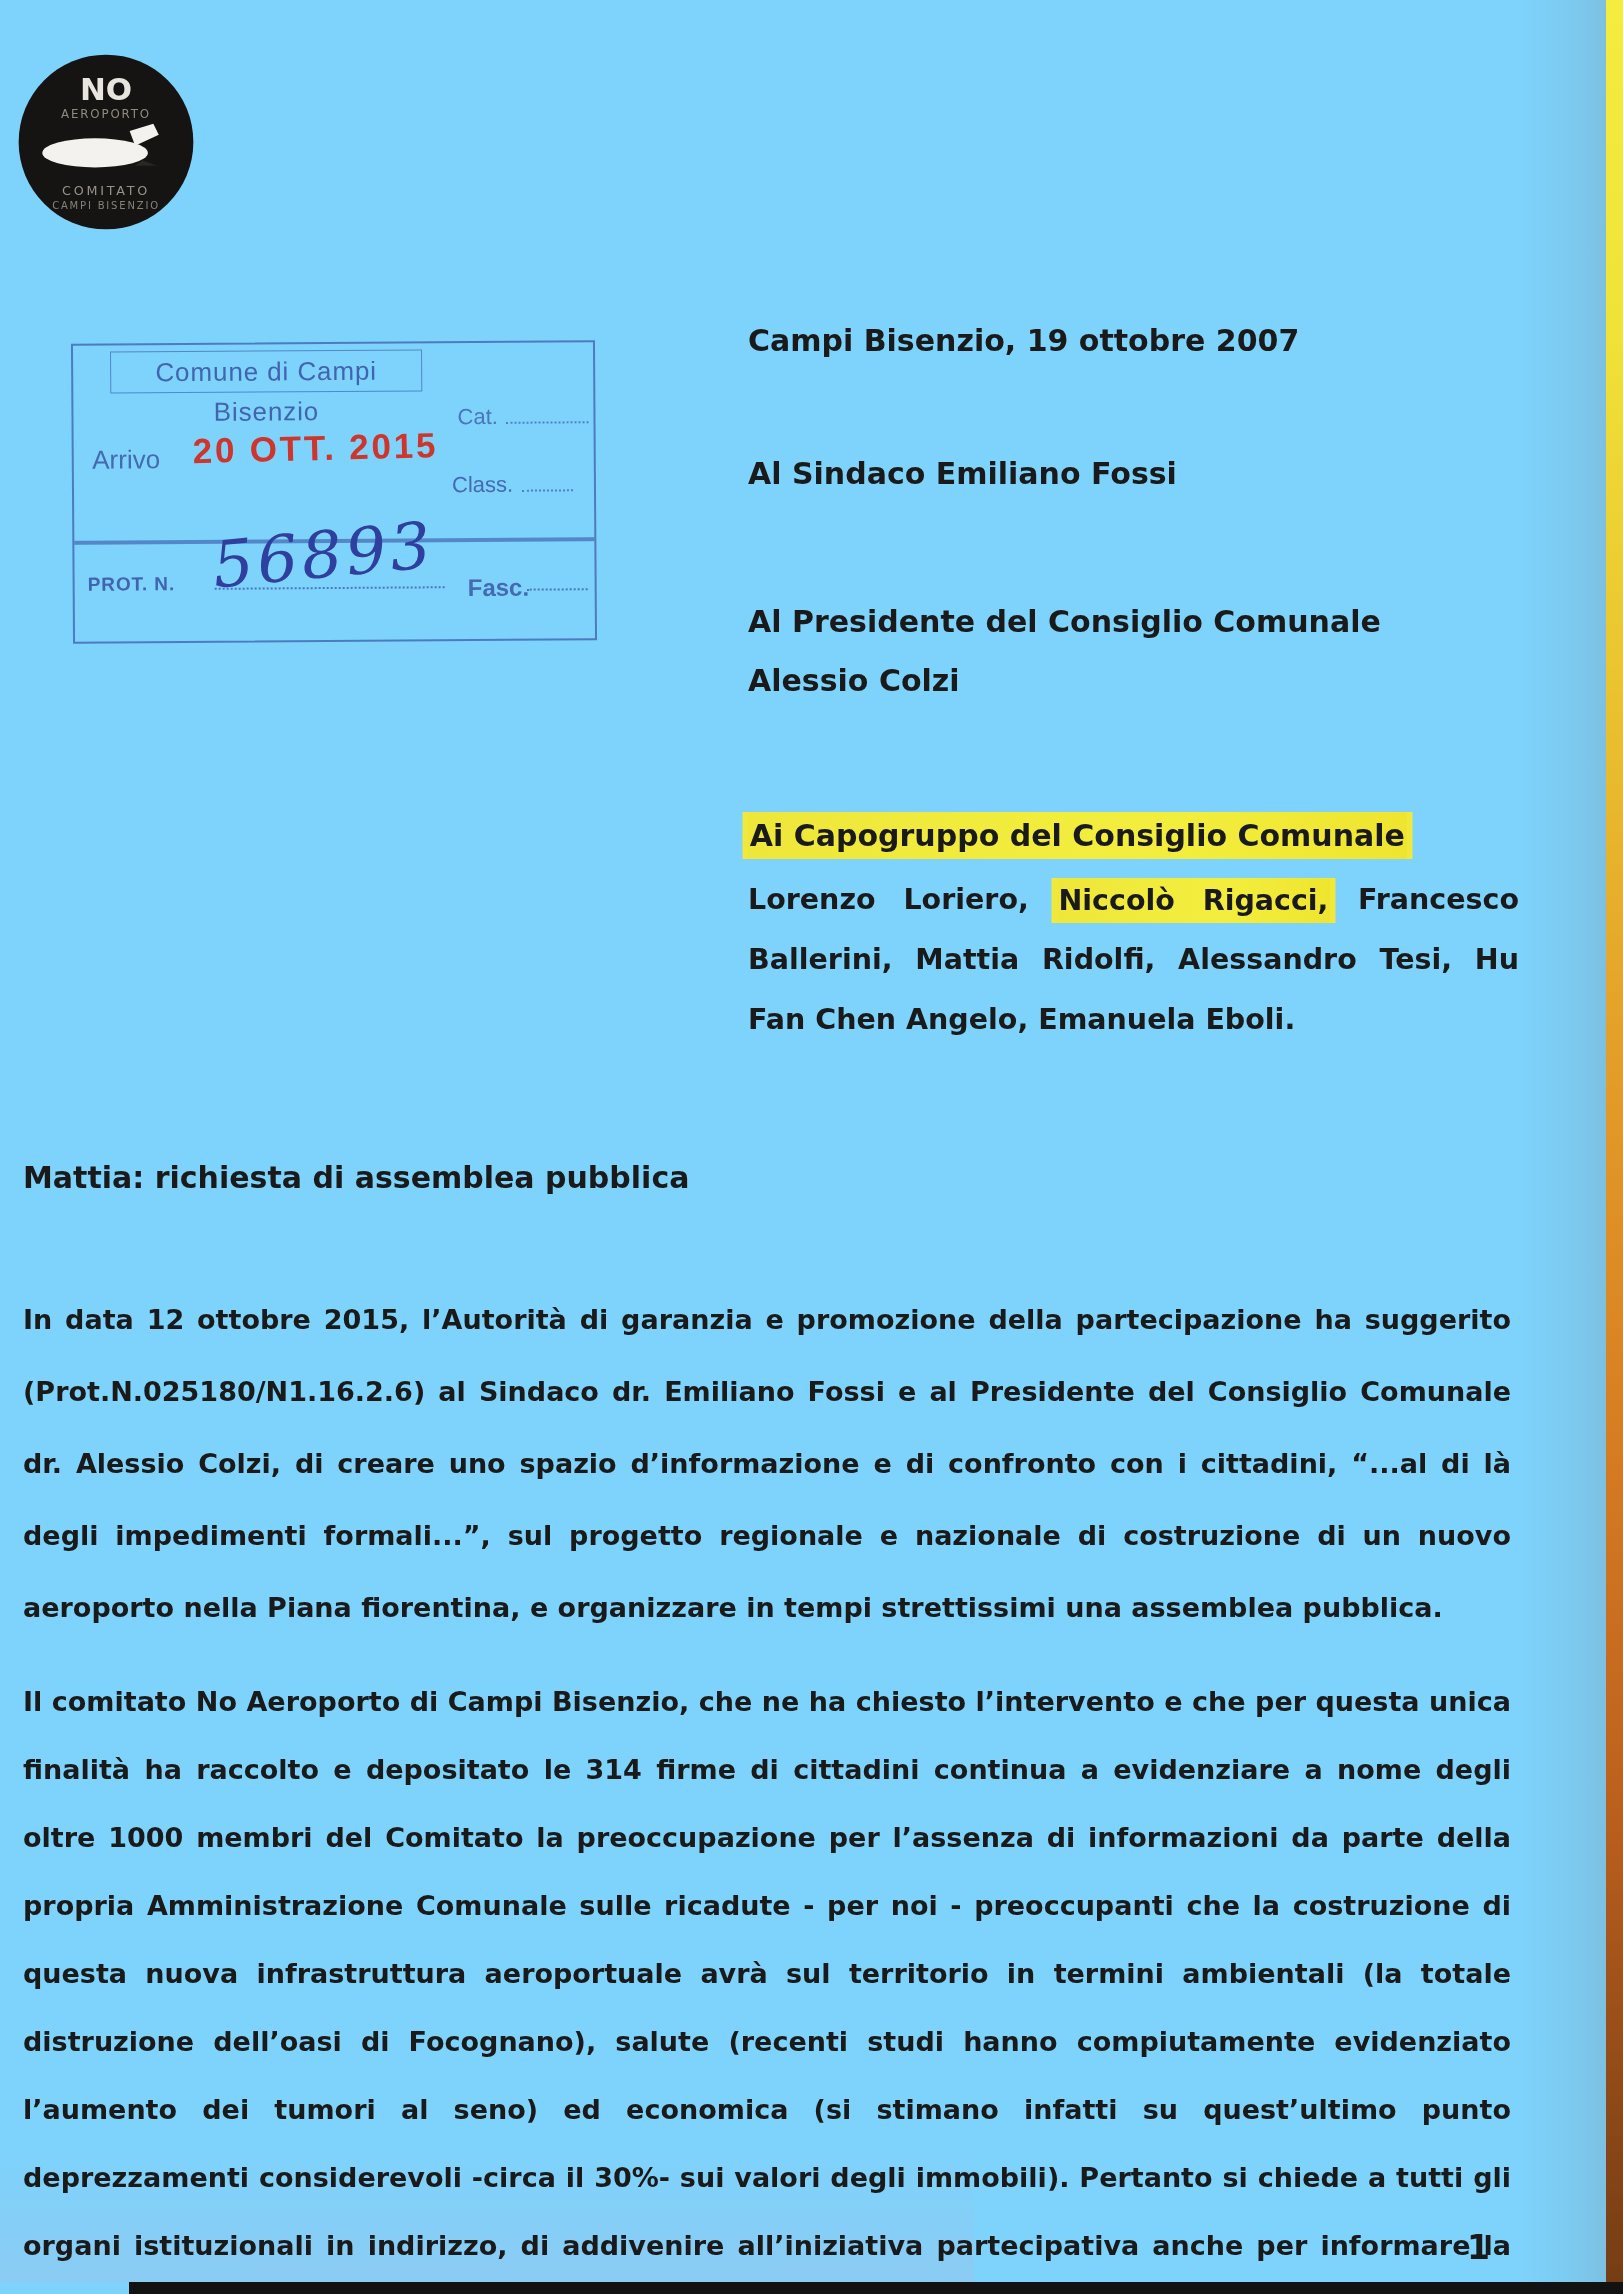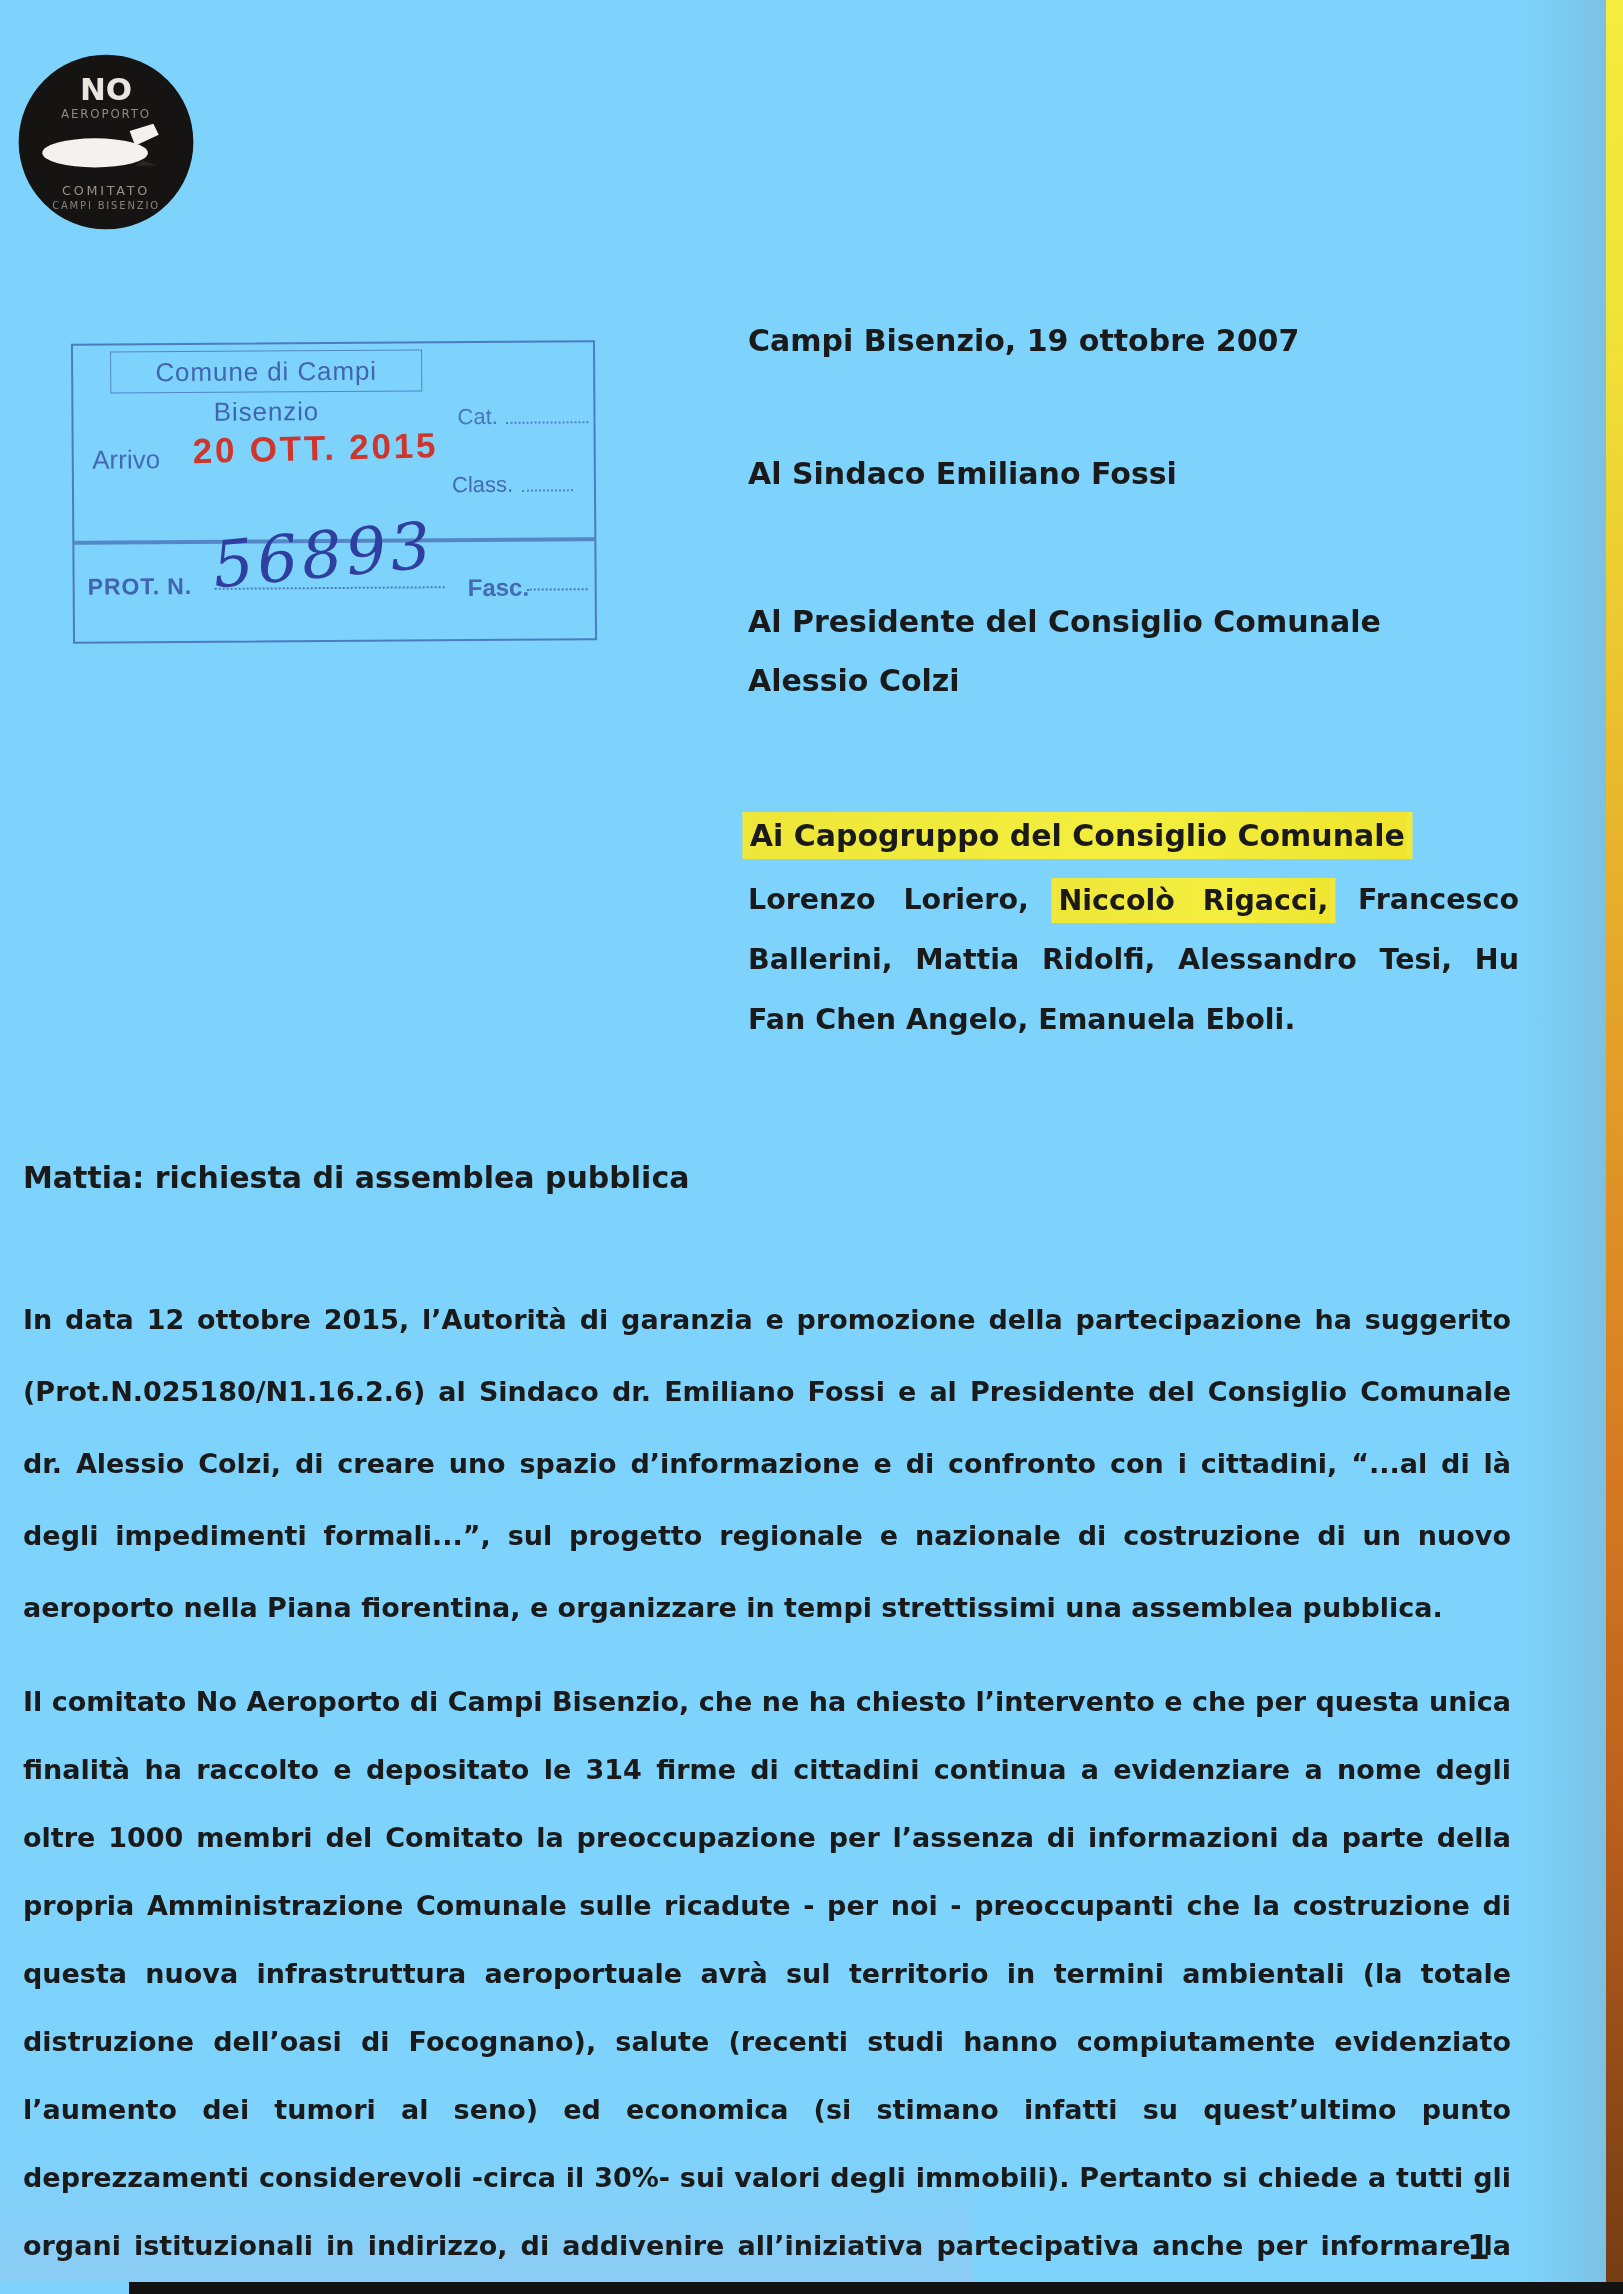--- a/index.html
+++ b/index.html
@@ -27,21 +27,21 @@
   .stamp-title-box { position:absolute; left:37px; top:5.5px; width:310px; height:40px;
     border:1.8px solid rgba(62,94,172,0.65); text-align:center; line-height:40px;
     font-size:26px; letter-spacing:0.9px; color:rgba(62,94,172,0.95); }
   .stamp-arrivo { position:absolute; left:18.4px; top:99px; font-size:26px; color:rgba(62,94,172,0.9); }
   .stamp-date { position:absolute; left:119px; top:84px; font-size:35px; font-weight:bold;
     letter-spacing:2.8px; color:#ce352c; transform:rotate(-1deg); white-space:nowrap; }
   .stamp-cat { position:absolute; left:384px; top:61px; font-size:22px; color:rgba(62,94,172,0.8); }
   .stamp-class { position:absolute; left:378px; top:129px; font-size:22px; color:rgba(62,94,172,0.9); }
   .stamp-divider { position:absolute; left:0; top:195px; width:100%; height:3.7px;
     background:rgba(62,94,172,0.65); filter:blur(0.5px); }
-  .stamp-prot { position:absolute; left:13px; top:228px; font-size:23px; font-weight:bold;
+  .stamp-prot { position:absolute; left:13px; top:228px; font-size:19px; font-weight:bold;
     color:rgba(62,94,172,0.95); letter-spacing:0.9px; }
   .dots { display:inline-block; border-bottom:2.8px dotted rgba(62,94,172,0.8); height:0.9em; vertical-align:baseline; }
   .prot-dots { position:absolute; left:140px; top:230px; width:230px; }
   .stamp-fasc { position:absolute; left:393px; top:231px; font-size:24px; font-weight:bold; color:rgba(62,94,172,0.9); }
   .fasc-dots { position:absolute; left:452px; top:233px; width:61px; }
   .cat-dots { display:inline-block; border-bottom:2.8px dotted rgba(62,94,172,0.7); width:83px; height:0.8em; margin-left:7.3px; }
   .class-dots { display:inline-block; border-bottom:2.8px dotted rgba(62,94,172,0.7); width:51px; height:0.8em; margin-left:9.2px; }
   .stamp-handwritten { position:absolute; left:138px; top:174px; font-size:64px;
     font-family:"DejaVu Serif", serif; font-style:italic; color:#2e3fa0;
     transform:rotate(-5deg); letter-spacing:3.7px; }

